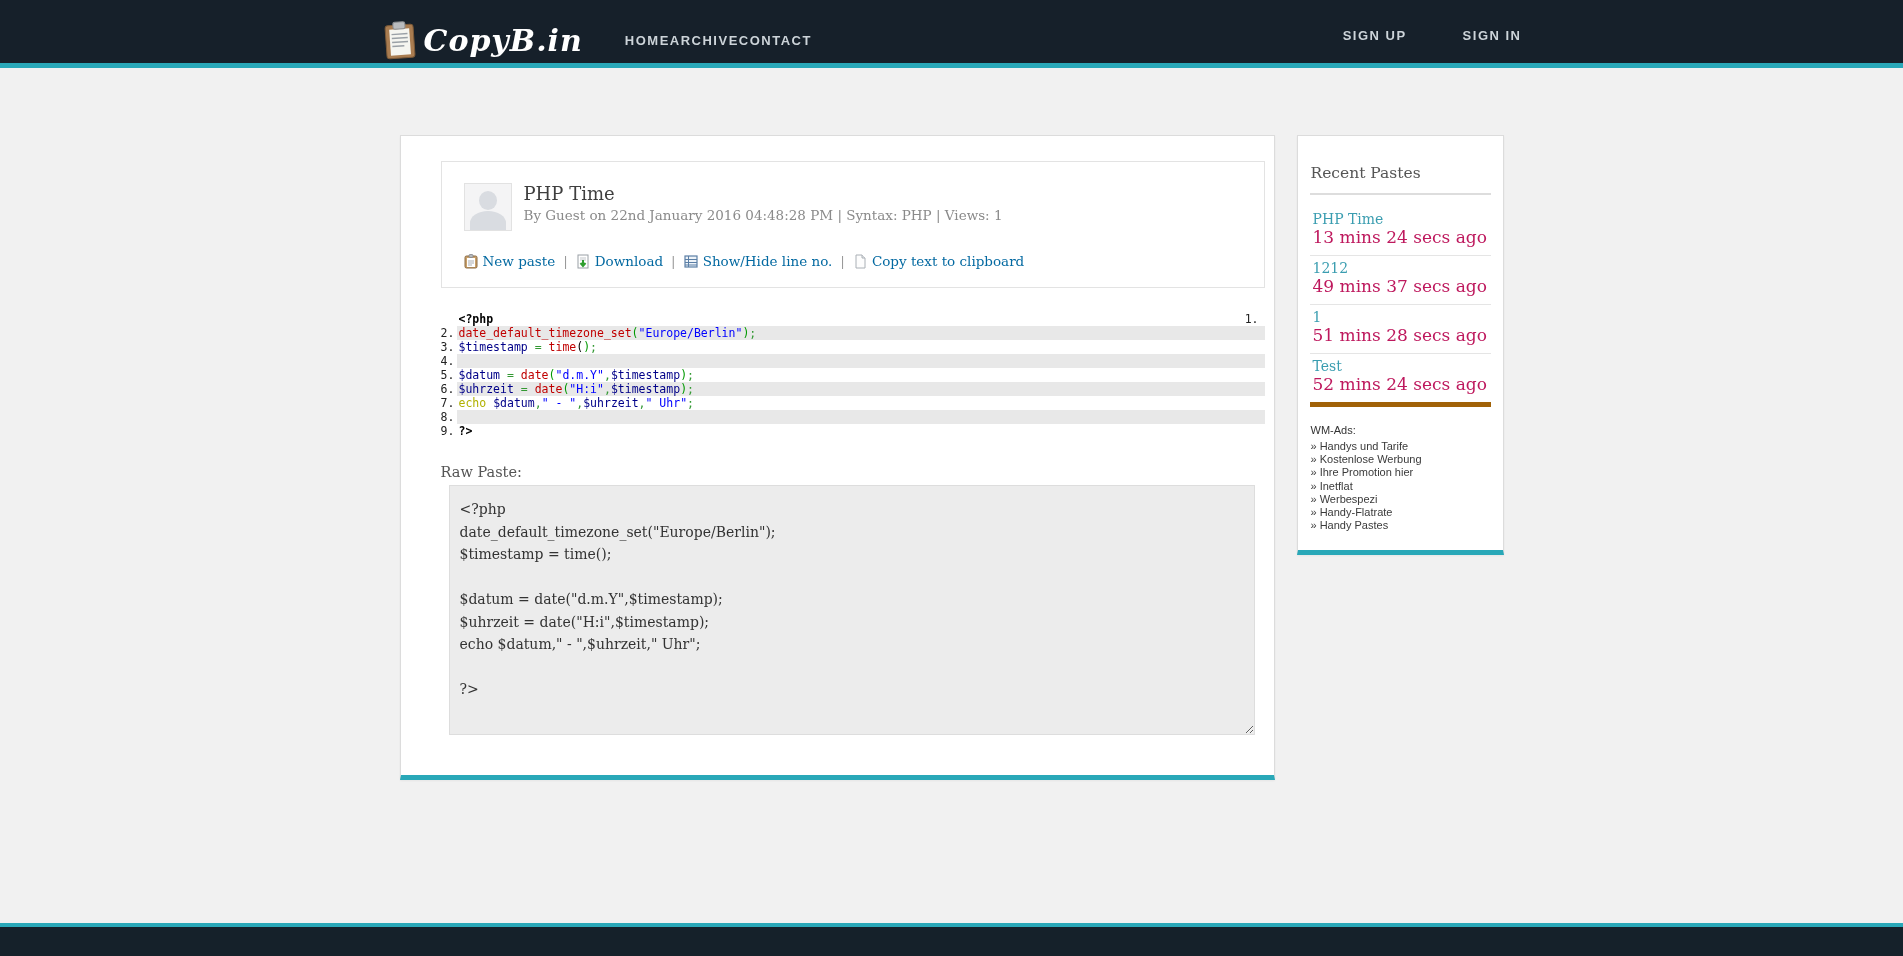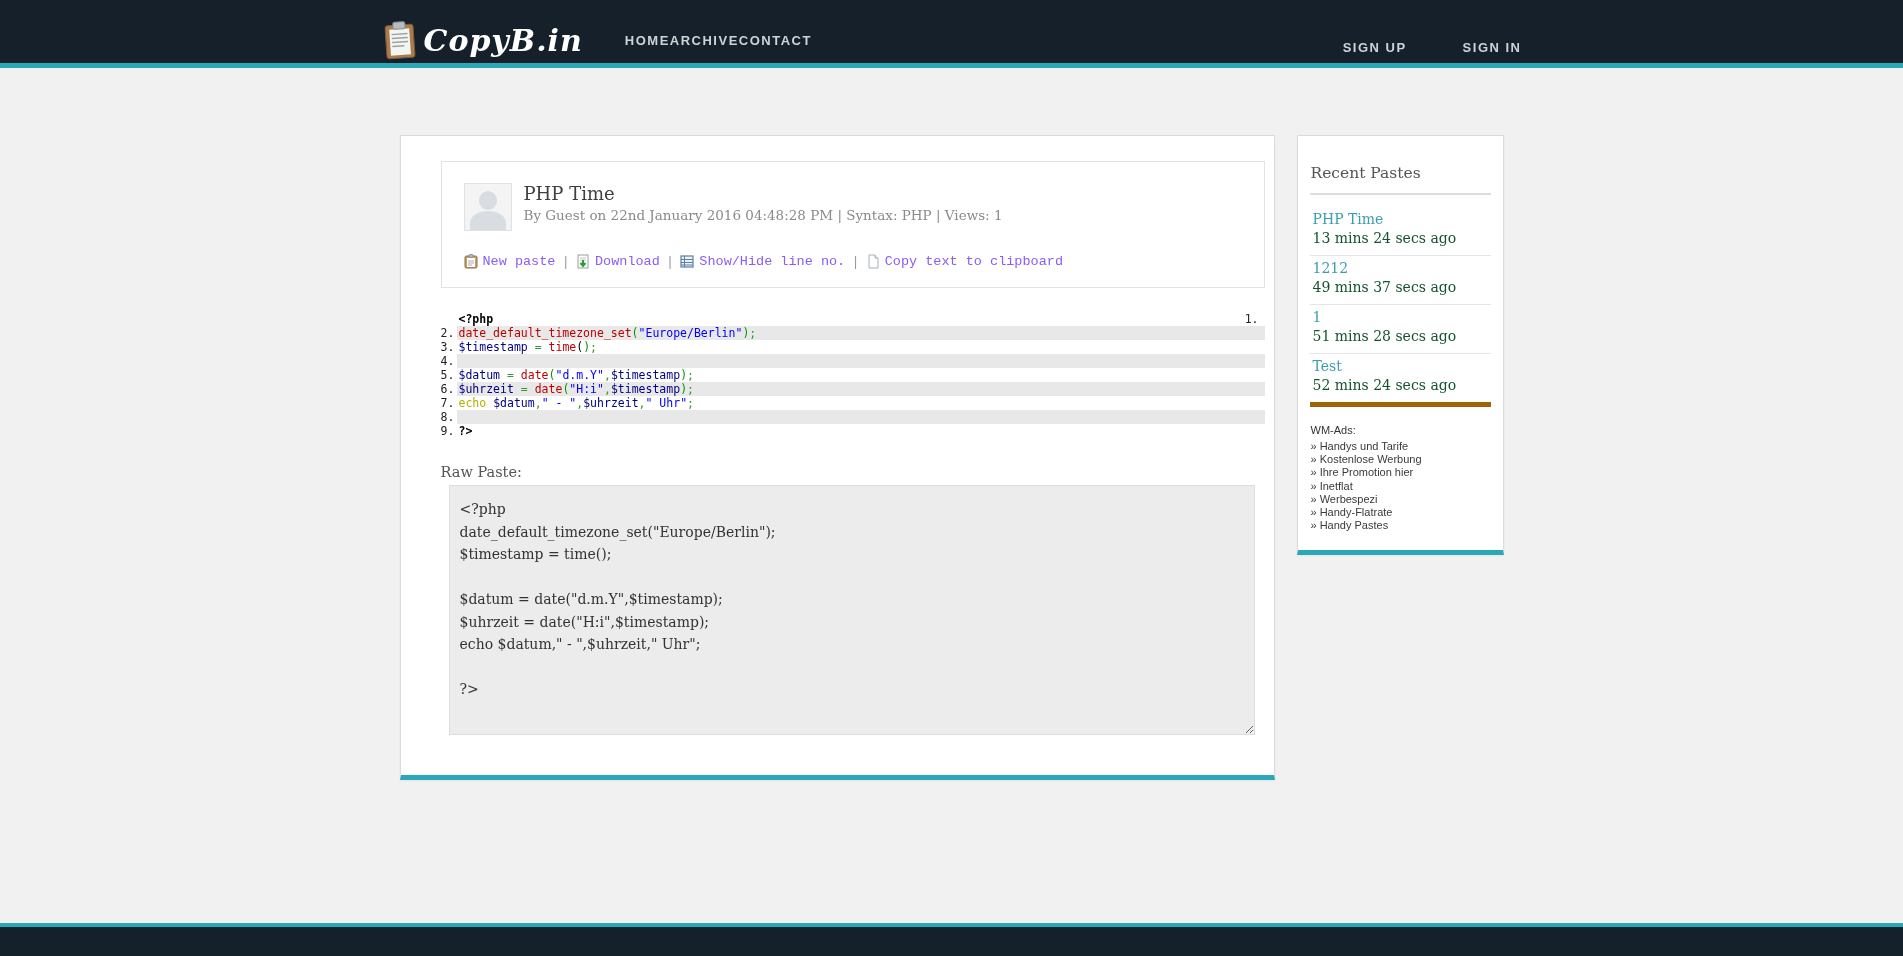--- a/index.html
+++ b/index.html
@@ -6,21 +6,21 @@
   html,body { width:1903px; height:956px; overflow:hidden; }
   body { font-family:"DejaVu Serif", serif; background:#f1f1f1; }
 
   
   .header { height:68px; background:#16202a; border-bottom:5px solid #29a8b8; }
   .header-inner { width:1140px; margin:0 auto; height:80px; display:flex; align-items:center; position:relative; }
   .logo { display:flex; align-items:center; gap:4px; cursor:pointer; }
   .logo-text { color:#ffffff; font-size:30px; font-style:italic; font-weight:bold; letter-spacing:1px; font-family:"DejaVu Serif", serif; }
   .main-nav { display:flex; margin-left:42px; }
   .nav-item { color:#cdd4d9; font-family:"Liberation Sans", sans-serif; font-weight:bold; font-size:13px; letter-spacing:1.5px; cursor:pointer; }
-  .auth-nav { position:absolute; right:0; top:16px; height:63px; display:flex; align-items:center; gap:56px; }
+  .auth-nav { position:absolute; right:0; top:4px; height:63px; display:flex; align-items:center; gap:56px; }
   .auth-item { color:#cdd4d9; font-family:"Liberation Sans", sans-serif; font-weight:bold; font-size:13px; letter-spacing:1.5px; cursor:pointer; }
 
   
   .main { padding-top:67px; min-height:785px; }
   .container { width:1104px; margin:0 auto; display:flex; gap:22px; align-items:flex-start; }
 
   .card { background:#ffffff; border:1px solid #dcdcdc; border-bottom:5px solid #29a8b8; box-shadow:0 1px 2px rgba(0,0,0,0.05); }
   .paste-card { width:875px; padding:25px 8px 36px 40px; }
   .side-card  { width:207px; padding:28px 12px 18px 12px; }
 
@@ -28,21 +28,21 @@
   .paste-head { border:1px solid #e3e3e3; background:#fff; padding:21px 0 18px 22px; margin-right:1px; }
   .head-top { display:flex; }
   .avatar { width:48px; height:48px; background:#f4f4f5; border:1px solid #e2e2e2; position:relative; overflow:hidden; flex:none; }
   .avatar .head { position:absolute; left:14px; top:7px; width:18px; height:19px; border-radius:50%; background:#d9dce1; }
   .avatar .body { position:absolute; left:5px; top:27px; width:36px; height:24px; border-radius:50% 50% 0 0; background:#d9dce1; }
   .head-info { margin-left:12px; padding-top:1px; }
   .paste-title { font-size:18px; color:#3f3f3f; font-weight:normal; line-height:20px; }
   .paste-meta { font-size:13.5px; color:#8a8a8a; margin-top:3px;text-align:right; }
   .actions { margin-top:22px; display:flex; align-items:center; font-size:13.5px; }
   .action { display:flex; align-items:center; gap:5px; cursor:pointer; }
-  .action .lbl { color:#8b5cf6;font-family:Liberation Mono, monospace; }
+  .action .lbl { color:#0369a1; }
   .action-sep { color:#9a9a9a; margin:0 8px; }
   .aicon { width:14px; height:15px; display:inline-block; }
 
   
   .code-block { margin-top:24px; margin-right:1px; font-family:"DejaVu Sans Mono", monospace; font-size:11.5px; }
   .code-row { display:flex; line-height:14px; }
   .gutter { width:16px; flex:none; text-align:right; padding-right:3px; color:#222; }
   .code-content { flex:1; white-space:pre; padding-left:2px; position:relative; }
   .code-row.stripe .code-content { background:#e8e8e8; }
   .right-num { position:absolute; right:6px; top:0; color:#222; }
@@ -59,21 +59,21 @@
   .raw-area { margin-top:5px; margin-left:8px; width:806px; height:250px; background:#ececec; border:1px solid #dddddd;
               font-family:"DejaVu Serif", serif; font-size:14px; line-height:22.5px; color:#333;
               padding:12px 10px; resize:both; overflow:auto; }
 
   
   .side-heading { font-size:15.5px; color:#555; font-weight:normal; padding-left:1px; }
   .side-hr { height:2px; background:#dddddd; margin:11px 0 12px 0; }
   .recent-item { padding:4px 0 8px 3px; border-bottom:1px solid #e5e5e5; }
   .recent-item:last-of-type { border-bottom:5px solid #a16207; }
   .recent-link { color:#3a9db0; font-size:14px; cursor:pointer; display:block; line-height:17px; }
-  .recent-time { color:#14532d; font-size:14px; line-height:16px;text-align:right; }
+  .recent-time { color:#be185d; font-size:17px; line-height:16px;text-align:right; }
   .ads { margin-top:16px; font-family:"Liberation Sans", sans-serif; font-size:11px; color:#333; padding-left:1px; }
   .ads-heading { margin-bottom:4px;margin-top:17px; }
   .ad-link { display:block; color:#3a3a3a; line-height:13.2px; cursor:pointer; text-decoration:none; }
 
   
   .footer { margin-top:70px; height:103px; background:#15212a; border-top:4px solid #29a8b8; }
   .footer-inner { width:1104px; margin:0 auto; position:relative; height:99px; }
 </style>
 </head>
 <body>

